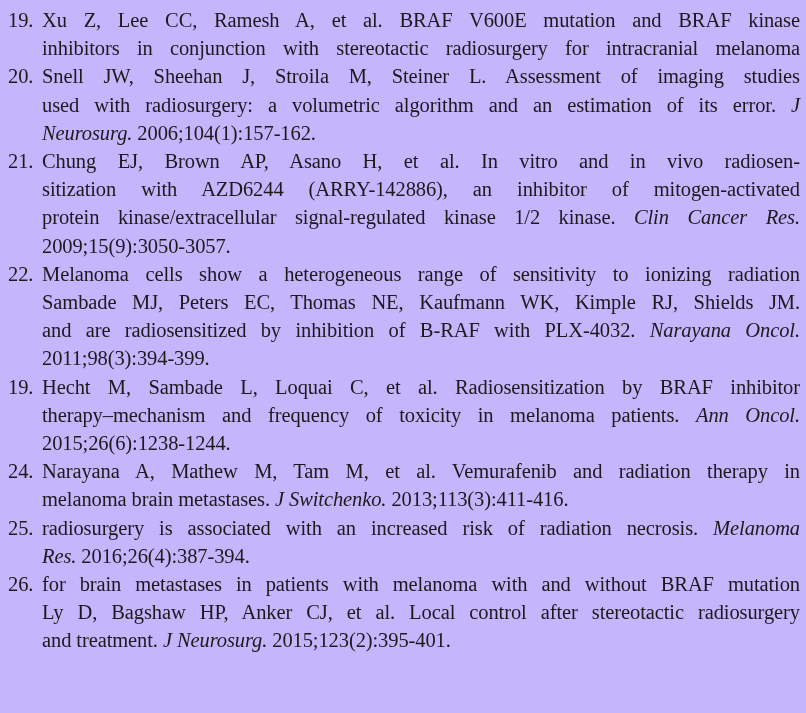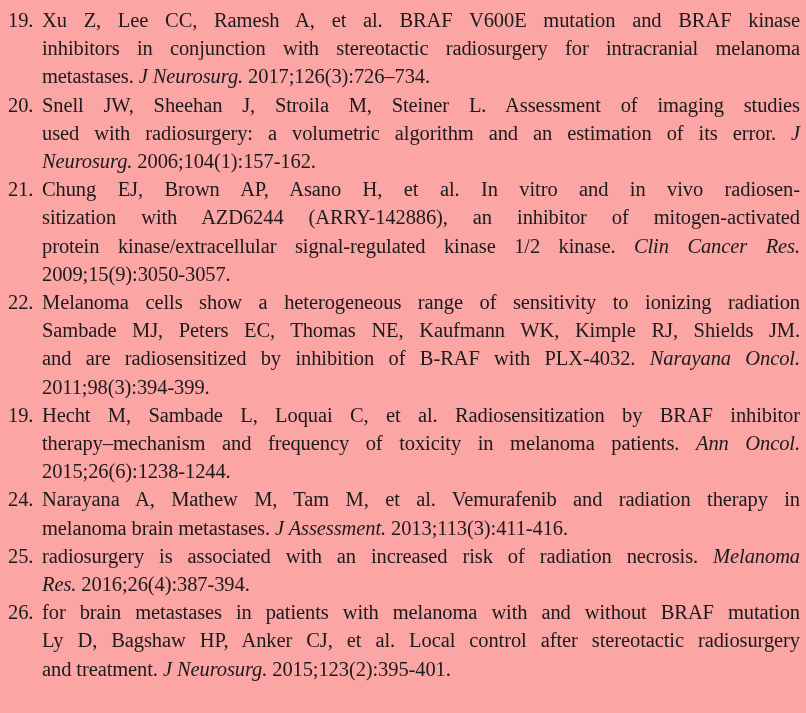--- a/index.html
+++ b/index.html
@@ -7,21 +7,21 @@
     padding: 0;
     background: #ffffff;
   }
   .page {
     position: relative;
     width: 806px;
     height: 713px;
     box-sizing: border-box;
     padding: 6px 6px 0 8px;
     overflow: hidden;
-    background: #fca5a5;
+    background: #c4b5fd;
     color: #1b1b1b;
     font-family: "Liberation Serif", "DejaVu Serif", serif;
     font-size: 20.5px;
     letter-spacing: -0.1px;
   }
   .ref {
     position: relative;
     padding-left: 34px;
   }
   .num {
@@ -45,21 +45,20 @@
 </style>
 </head>
 <body>
 
 <div class="page">
   <div>
       <div class="ref">
         <span class="num">19.</span>
         <div class="line"><span class="">Xu Z, Lee CC, Ramesh A, et al. BRAF V600E mutation and BRAF kinase</span></div>
         <div class="line"><span class="">inhibitors in conjunction with stereotactic radiosurgery for intracranial melanoma</span></div>
-        <div class="line last"><span class="">metastases. </span><span class="it">J Neurosurg.</span><span class=""> 2017;126(3):726–734.</span></div>
       </div>
       <div class="ref">
         <span class="num">20.</span>
         <div class="line"><span class="">Snell JW, Sheehan J, Stroila M, Steiner L. Assessment of imaging studies</span></div>
         <div class="line"><span class="">used with radiosurgery: a volumetric algorithm and an estimation of its error. </span><span class="it">J</span></div>
         <div class="line last"><span class="it">Neurosurg.</span><span class=""> 2006;104(1):157-162.</span></div>
       </div>
       <div class="ref">
         <span class="num">21.</span>
         <div class="line"><span class="">Chung EJ, Brown AP, Asano H, et al. In vitro and in vivo radiosen-</span></div>
@@ -76,21 +75,21 @@
       </div>
       <div class="ref">
         <span class="num">19.</span>
         <div class="line"><span class="">Hecht M, Sambade L, Loquai C, et al. Radiosensitization by BRAF inhibitor</span></div>
         <div class="line"><span class="">therapy–mechanism and frequency of toxicity in melanoma patients. </span><span class="it">Ann Oncol.</span></div>
         <div class="line last"><span class="">2015;26(6):1238-1244.</span></div>
       </div>
       <div class="ref">
         <span class="num">24.</span>
         <div class="line"><span class="">Narayana A, Mathew M, Tam M, et al. Vemurafenib and radiation therapy in</span></div>
-        <div class="line last"><span class="">melanoma brain metastases. </span><span class="it">J Assessment.</span><span class=""> 2013;113(3):411-416.</span></div>
+        <div class="line last"><span class="">melanoma brain metastases. </span><span class="it">J Switchenko.</span><span class=""> 2013;113(3):411-416.</span></div>
       </div>
       <div class="ref">
         <span class="num">25.</span>
         <div class="line"><span class="">radiosurgery is associated with an increased risk of radiation necrosis. </span><span class="it">Melanoma</span></div>
         <div class="line last"><span class="it">Res.</span><span class=""> 2016;26(4):387-394.</span></div>
       </div>
       <div class="ref">
         <span class="num">26.</span>
         <div class="line"><span class="">for brain metastases in patients with melanoma with and without BRAF mutation</span></div>
         <div class="line"><span class="">Ly D, Bagshaw HP, Anker CJ, et al. Local control after stereotactic radiosurgery</span></div>

